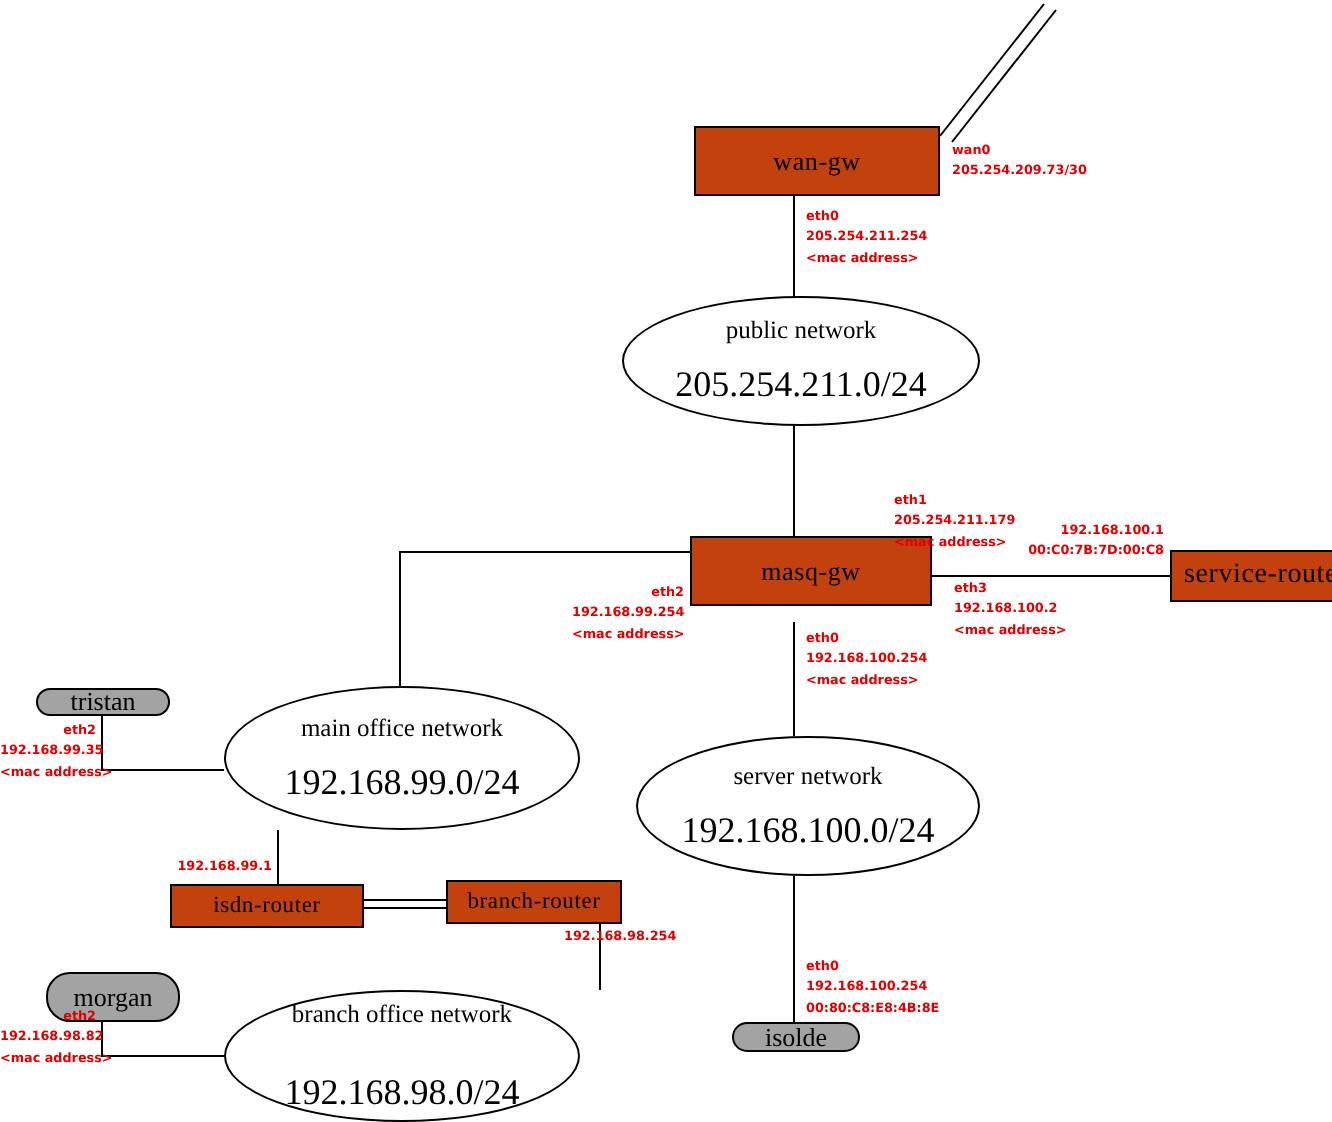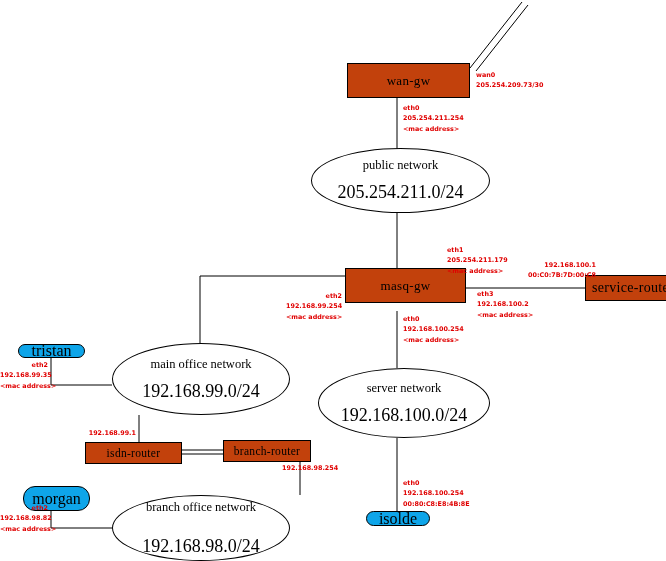--- a/index.html
+++ b/index.html
@@ -29,24 +29,24 @@
     border-radius:50%;
     display:flex;flex-direction:column;
     align-items:center;justify-content:center;
     color:#000;
   }
   .cloud .cname{font-size:12.5px;margin-bottom:9px;}
   .cloud .caddr{font-size:18px;}
   
   .host{
     border:1px solid #000;
-    background:#0ea5e9;
+    background:#a3a3a3;
     border-radius:12px;
     display:flex;align-items:center;justify-content:center;
-    font-size:16px;color:#000;
+    font-size:13px;color:#000;
   }
 
   
   .ann{
     position:absolute;
     color:#e00000;
     font-family:"DejaVu Sans", sans-serif;
     font-size:6.4px;
     font-weight:bold;
     line-height:1.62;
@@ -153,21 +153,21 @@
     <div>192.168.100.2</div>
     <div>&lt;mac address&gt;</div>
   </div>
 
   <div class="ann" style="left:403px;top:314px;">
     <div>eth0</div>
     <div>192.168.100.254</div>
     <div>&lt;mac address&gt;</div>
   </div>
 
-  <div class="ann right" style="left:510px;top:260px;width:86px;">
+  <div class="ann right" style="left:496px;top:260px;width:86px;">
     <div>192.168.100.1</div>
     <div>00:C0:7B:7D:00:C8</div>
   </div>
 
   <div class="ann right" style="left:0px;top:360px;width:48px;">
     <div>eth2</div>
     <div>192.168.99.35</div>
     <div>&lt;mac address&gt;</div>
   </div>
 

